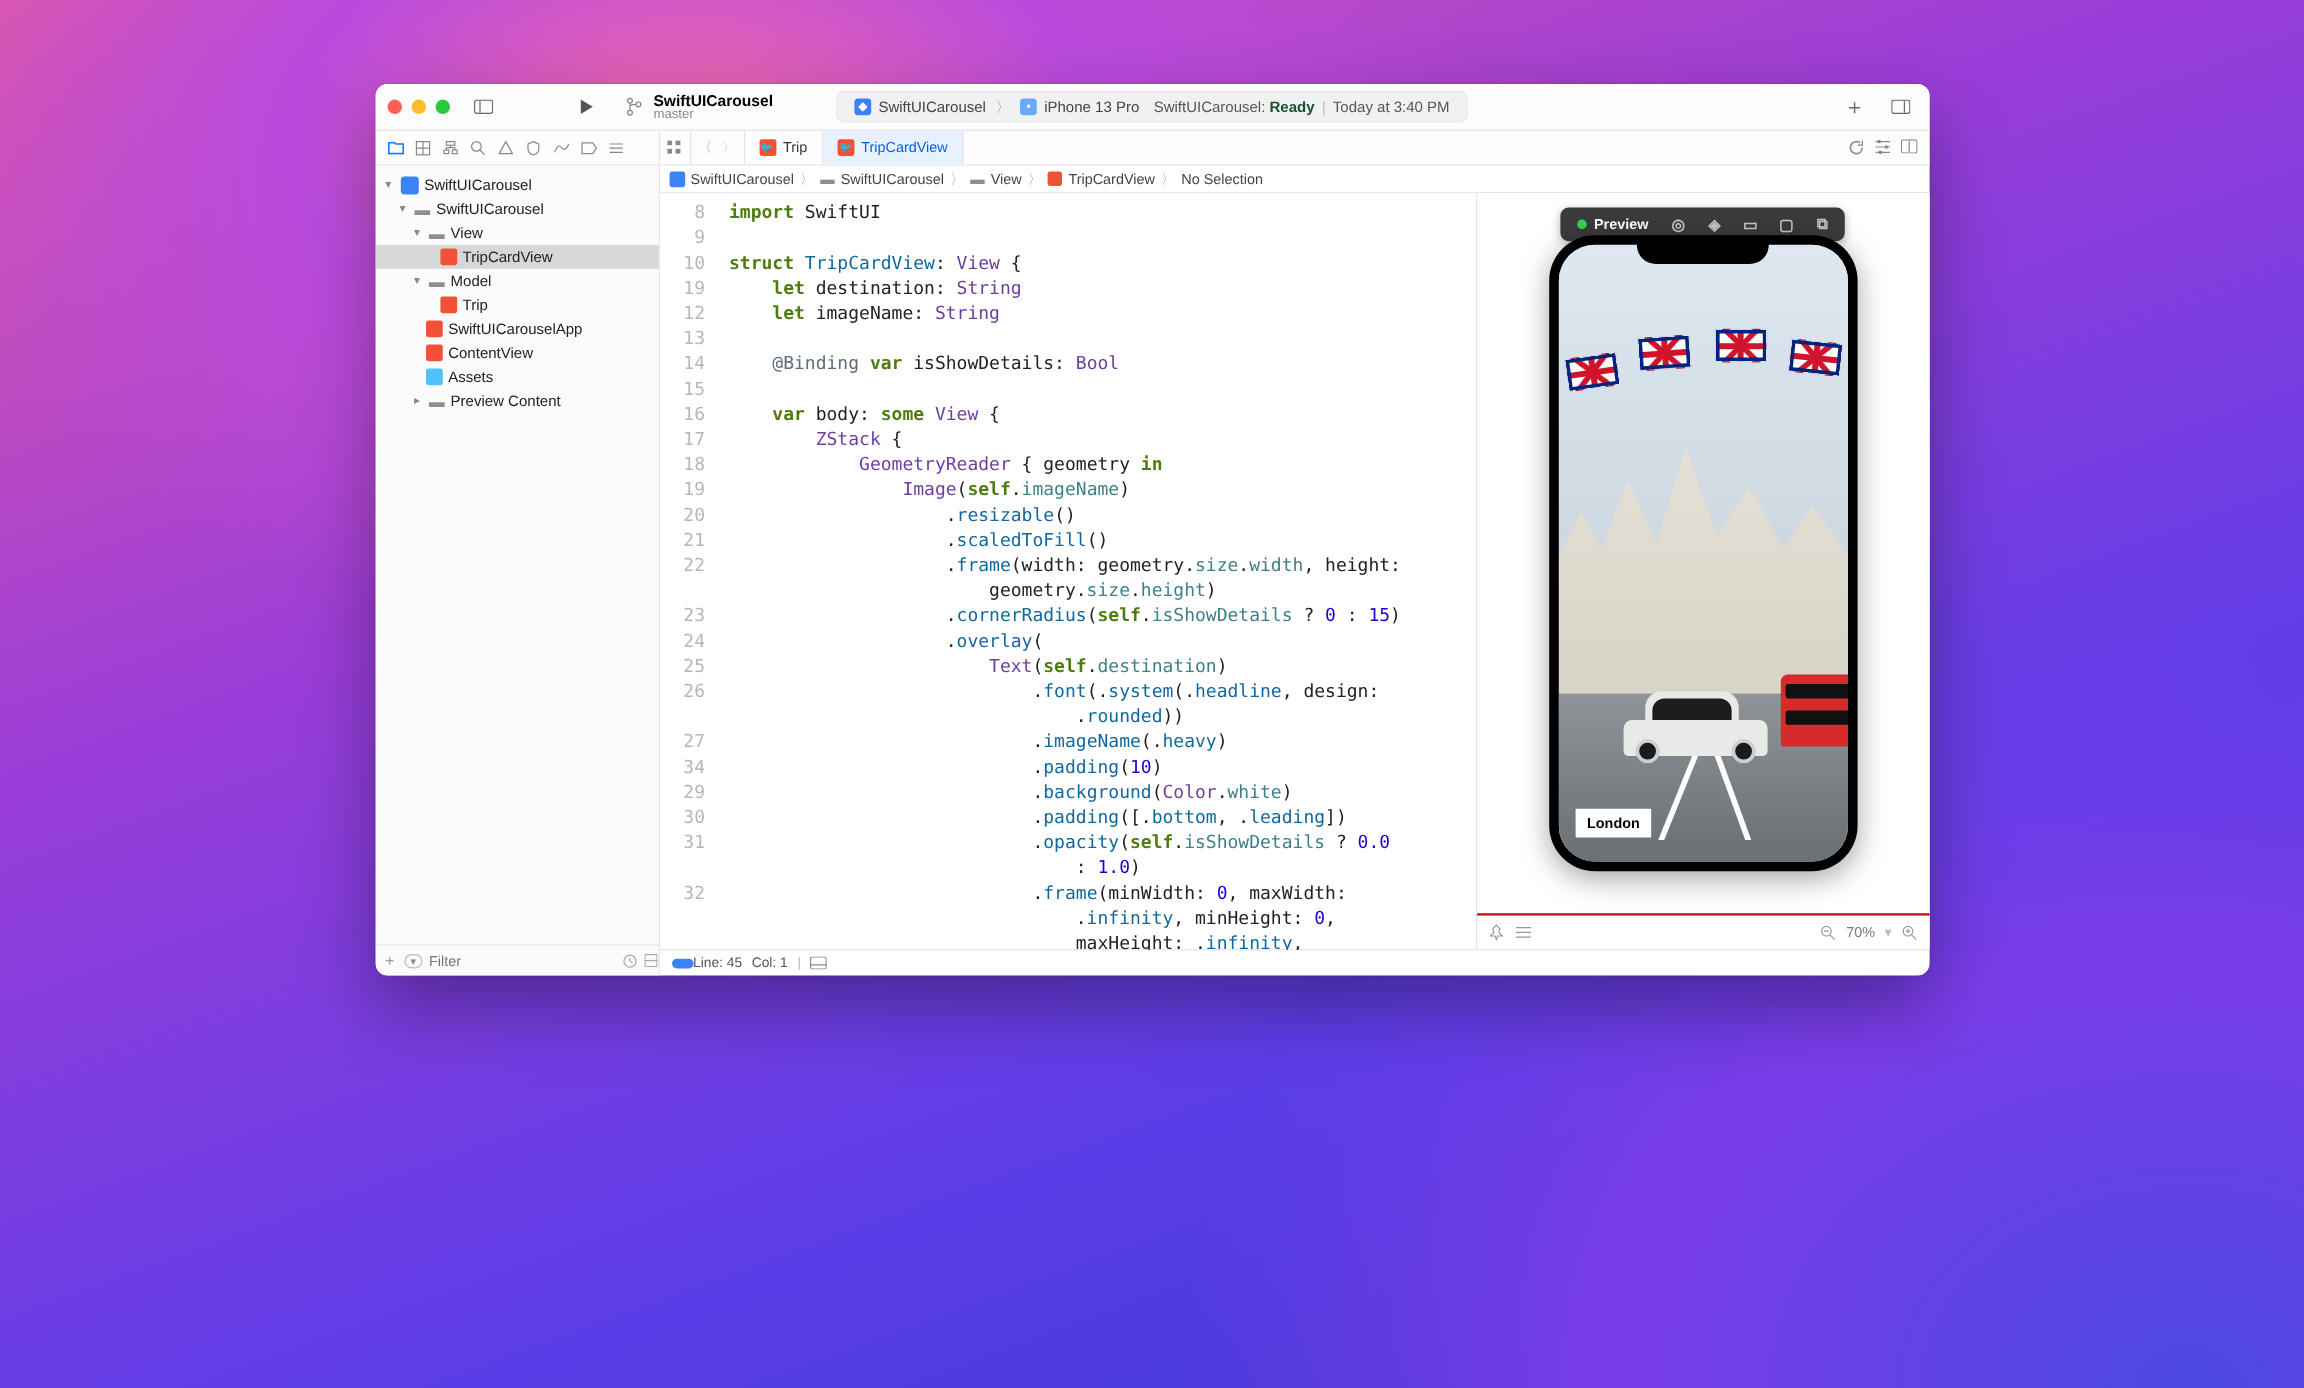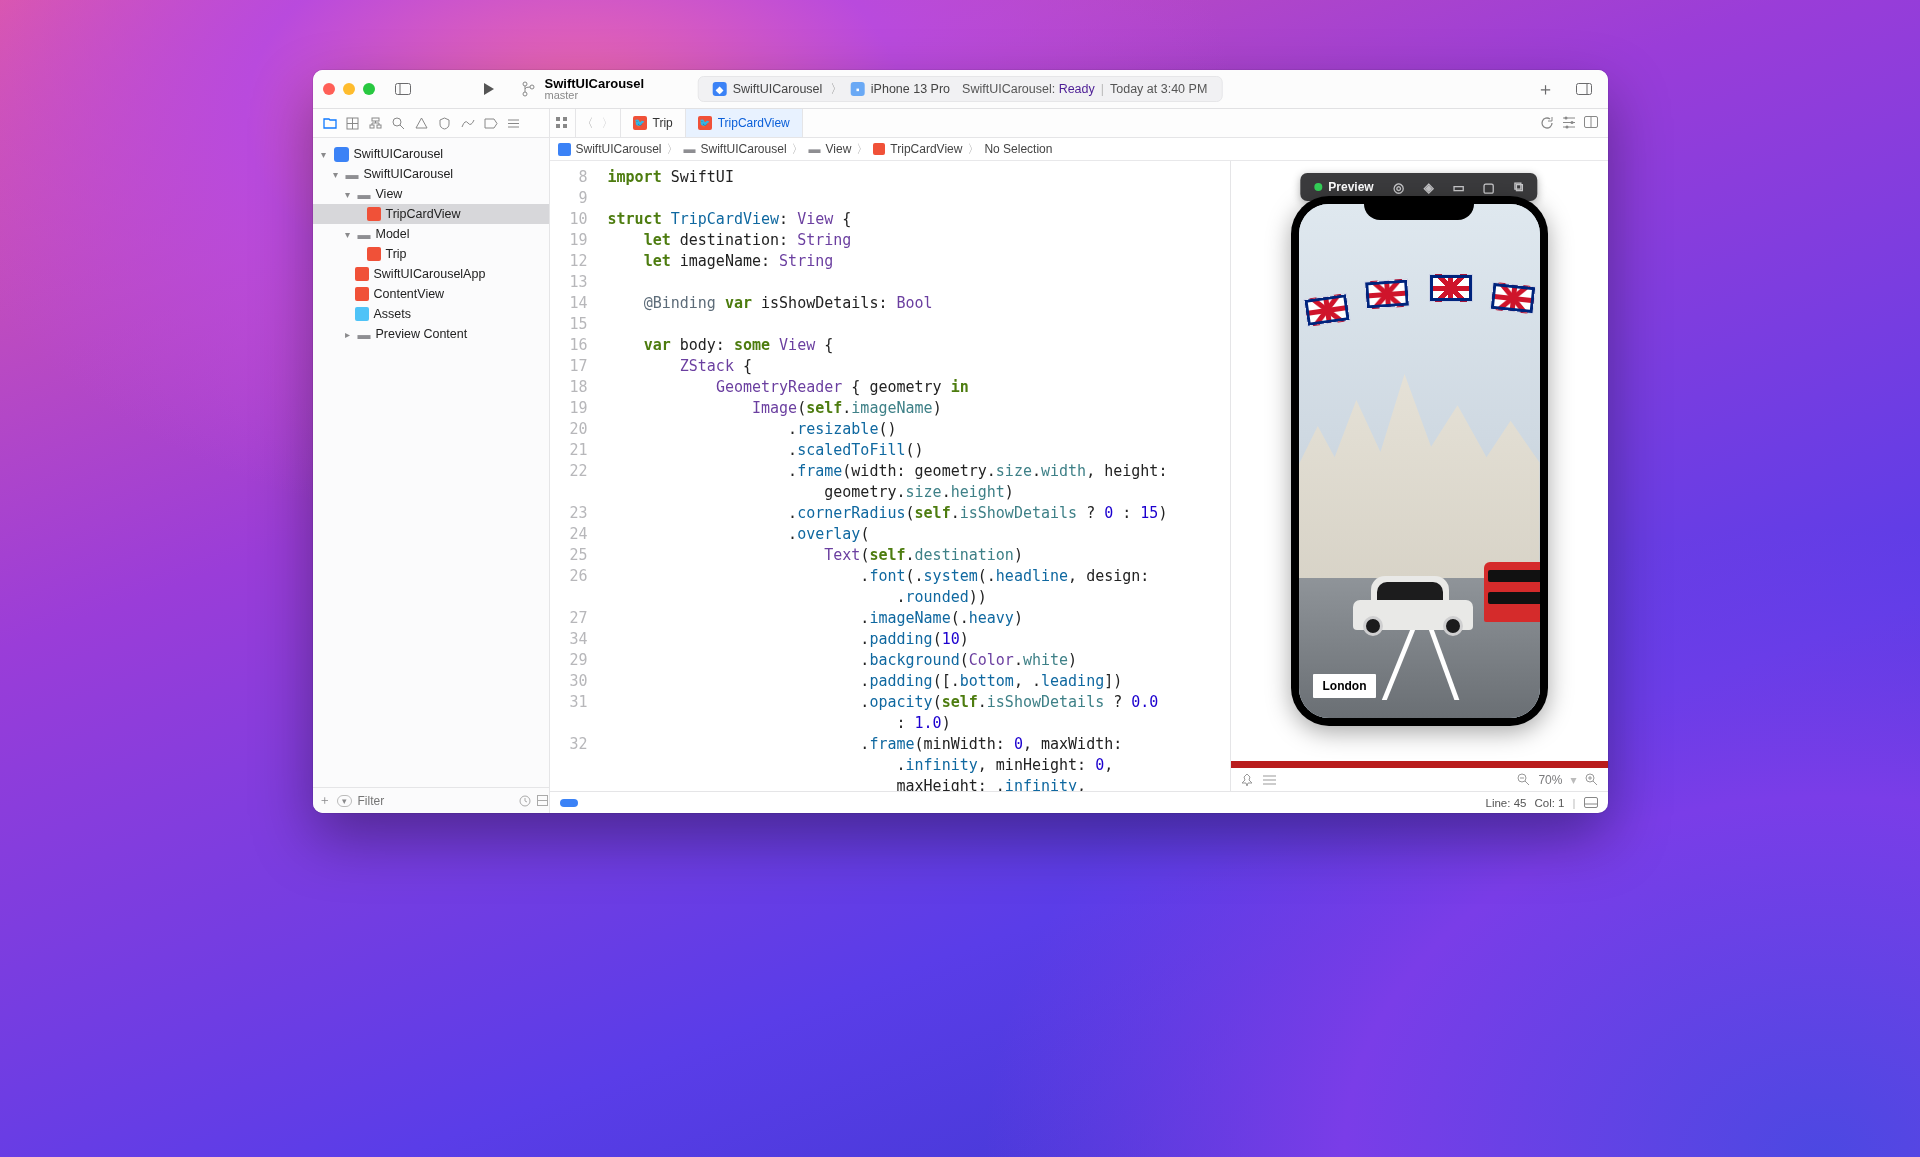--- a/index.html
+++ b/index.html
@@ -42,21 +42,21 @@
     background:#f1f1f3; border-radius:6px; padding:3px 14px; height:26px;
     font-size:12.5px; color:#444; border:1px solid #e6e6e8;
     min-width:500px; justify-content:center;
   }
   .title-center .chev{color:#999;margin:0 2px;}
   .title-center .scheme{display:flex;align-items:center;gap:6px;}
   .title-center .mini-ic{width:14px;height:14px;border-radius:3px;display:inline-flex;align-items:center;justify-content:center;font-size:10px;}
   .title-center .app-ic{background:#3b82f6;color:#fff;}
   .title-center .dev-ic{background:#6aa9f5;color:#fff;}
   .title-center .status{color:#555;}
-  .title-center .status b{color:#4c1d95;font-weight:400;}
+  .title-center .status b{color:#14532d;font-weight:700;}
   .title-center .sep{color:#bbb;margin:0 6px;}
   .project-block { display:flex; align-items:center; gap:10px; margin-left:18px; }
   .branch-ic{color:#888;font-size:14px;}
   .proj-name{font-size:13px;font-weight:600;color:#000;line-height:1;}
   .proj-branch{font-size:11px;color:#888;line-height:1;}
   .titlebar-right{margin-left:auto;display:flex;gap:10px;align-items:center;}
 
   
   .toolbar2 {
     height:29px; display:flex; align-items:center;
@@ -143,25 +143,25 @@
   .bus::before{content:"";position:absolute;top:8px;left:4px;right:4px;height:12px;background:#111;border-radius:2px;}
   .bus::after{content:"";position:absolute;top:30px;left:4px;right:4px;height:12px;background:#111;border-radius:2px;}
   .taxi{position:absolute;bottom:88px;left:54px;width:120px;height:58px;}
   .taxi .body1{position:absolute;bottom:0;left:0;right:0;height:30px;background:#e9e9e7;border-radius:7px 7px 4px 4px;}
   .taxi .cab{position:absolute;bottom:22px;left:18px;width:78px;height:32px;background:#e9e9e7;border-radius:14px 14px 4px 4px;}
   .taxi .win{position:absolute;bottom:26px;left:24px;width:66px;height:22px;background:#1c1c1d;border-radius:10px 10px 2px 2px;}
   .taxi .wheel{position:absolute;bottom:-6px;width:20px;height:20px;background:#1b1b1c;border-radius:50%;border:3px solid #cfcfd0;}
   .taxi .w1{left:10px;} .taxi .w2{right:10px;}
   .city-label{position:absolute;bottom:20px;left:14px;background:#fff;padding:5px 10px;font-size:12px;font-weight:700;color:#000;border-radius:1px;}
 
-  .canvas-bottom{height:30px;border-top:7px solid #b91c1c;display:flex;align-items:center;padding:0 10px;gap:10px;color:#7a7a7c;font-size:12px;}
+  .canvas-bottom{height:30px;border-top:2px solid #b91c1c;display:flex;align-items:center;padding:0 10px;gap:10px;color:#7a7a7c;font-size:12px;}
   .canvas-bottom .zoom{margin-left:auto;display:flex;align-items:center;gap:8px;}
 
   
-  .editor-status{height:22px;border-top:1px solid #e5e5e7;display:flex;align-items:center;padding:0 10px;font-size:11.5px;color:#555;justify-content:space-between;}
+  .editor-status{height:22px;border-top:1px solid #e5e5e7;display:flex;align-items:center;padding:0 10px;font-size:11.5px;color:#555;justify-content:flex-start;}
   .blue-pill{width:18px;height:8px;background:#3b82f6;border-radius:4px;}
 
   svg{display:block;}
 </style>
 </head>
 <body>
 <div class="desktop-bg"></div>
 
 <div class="window">
 

